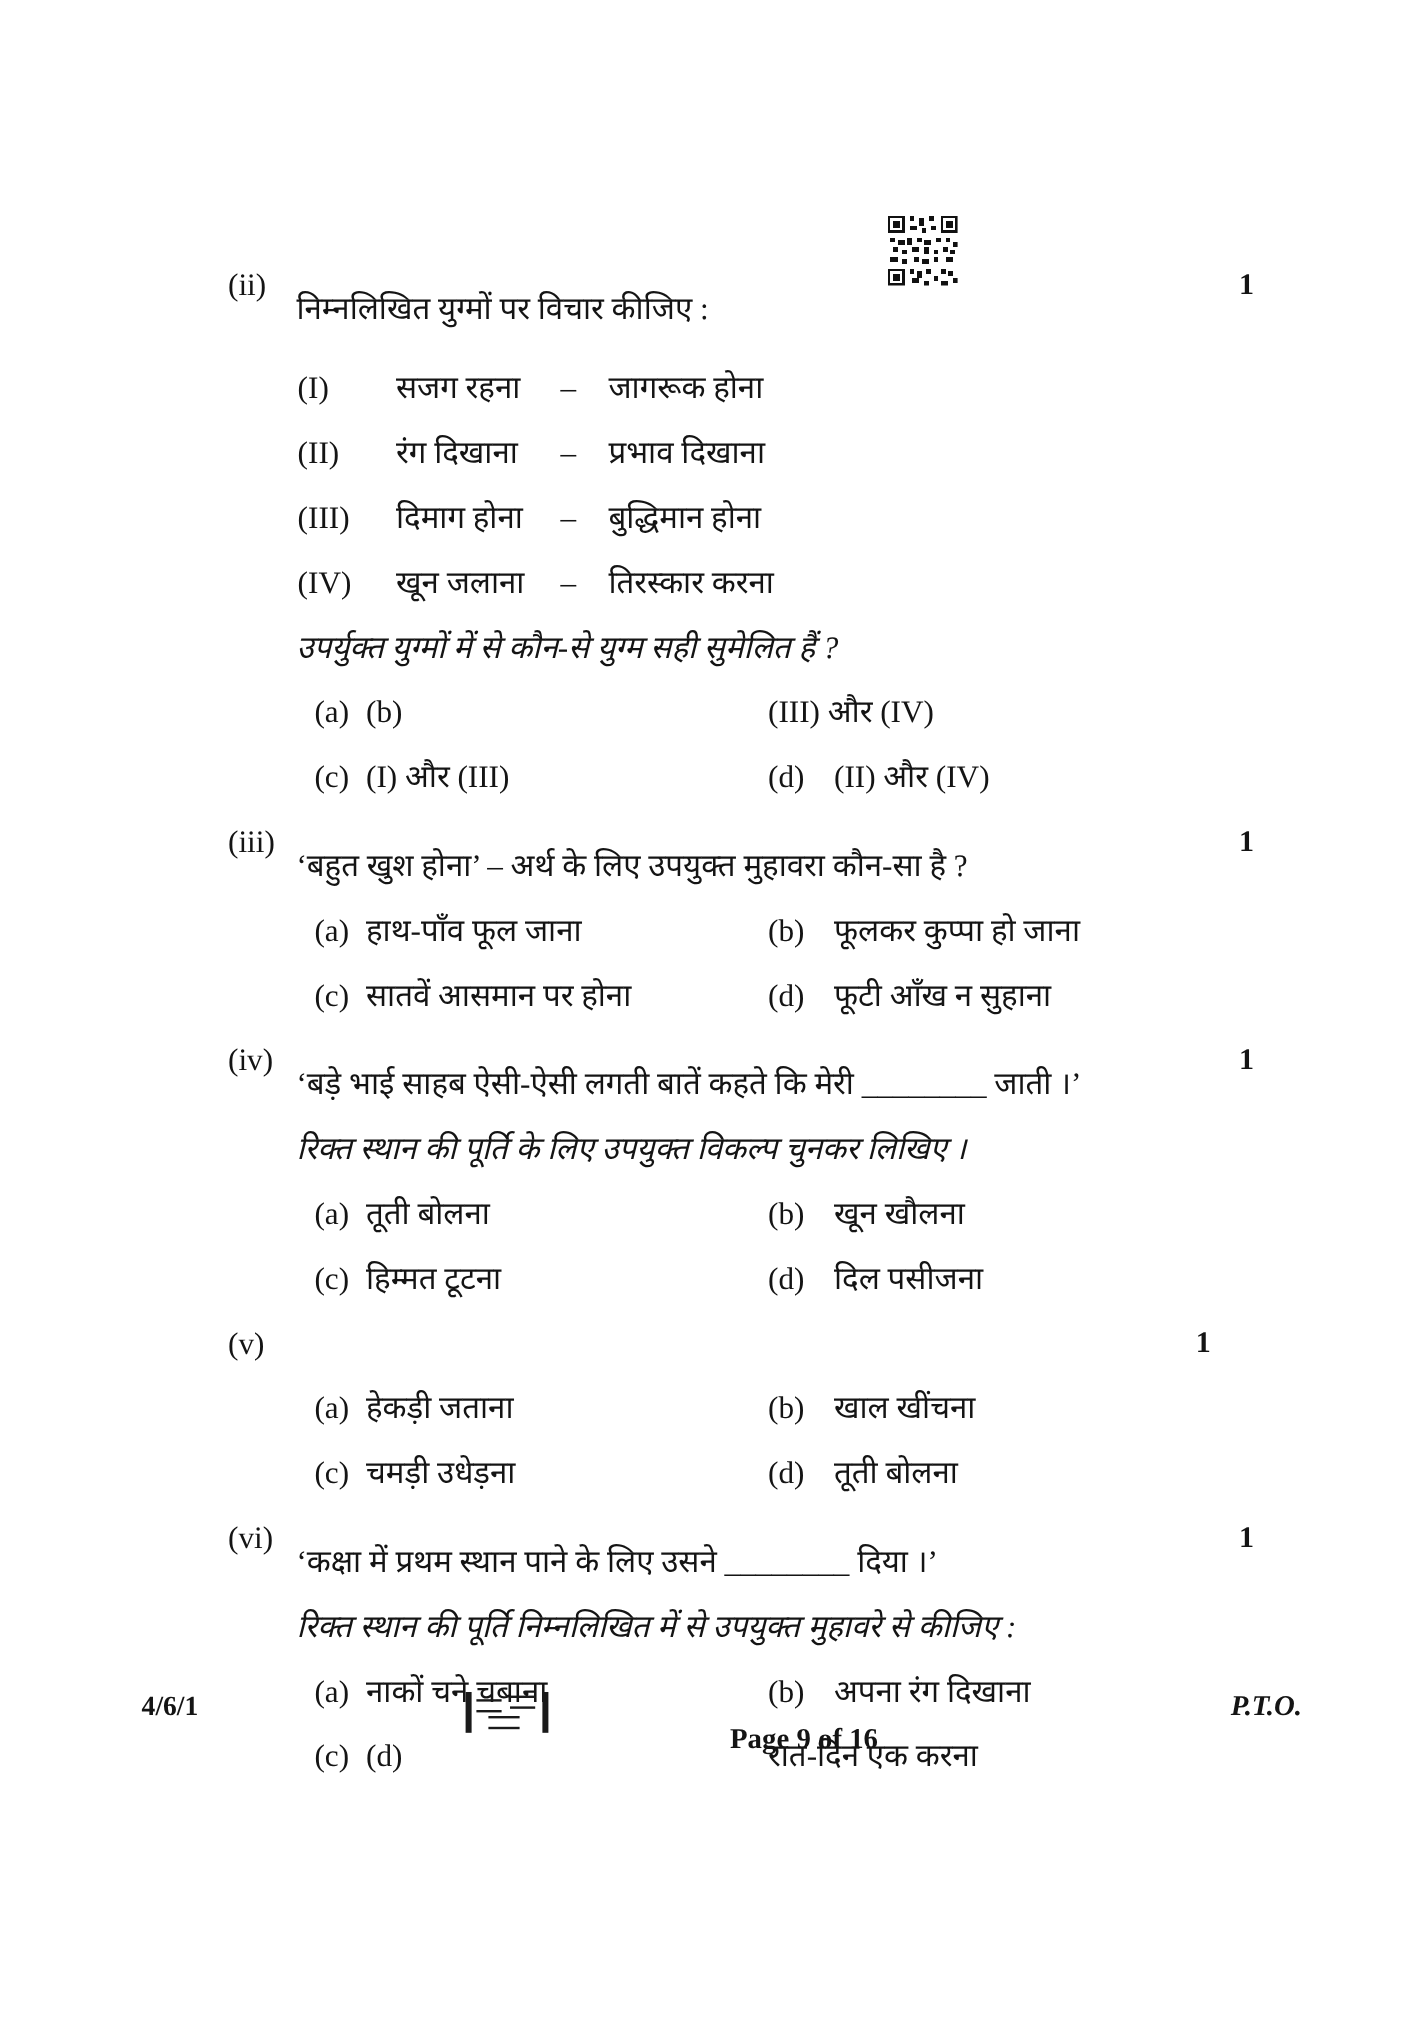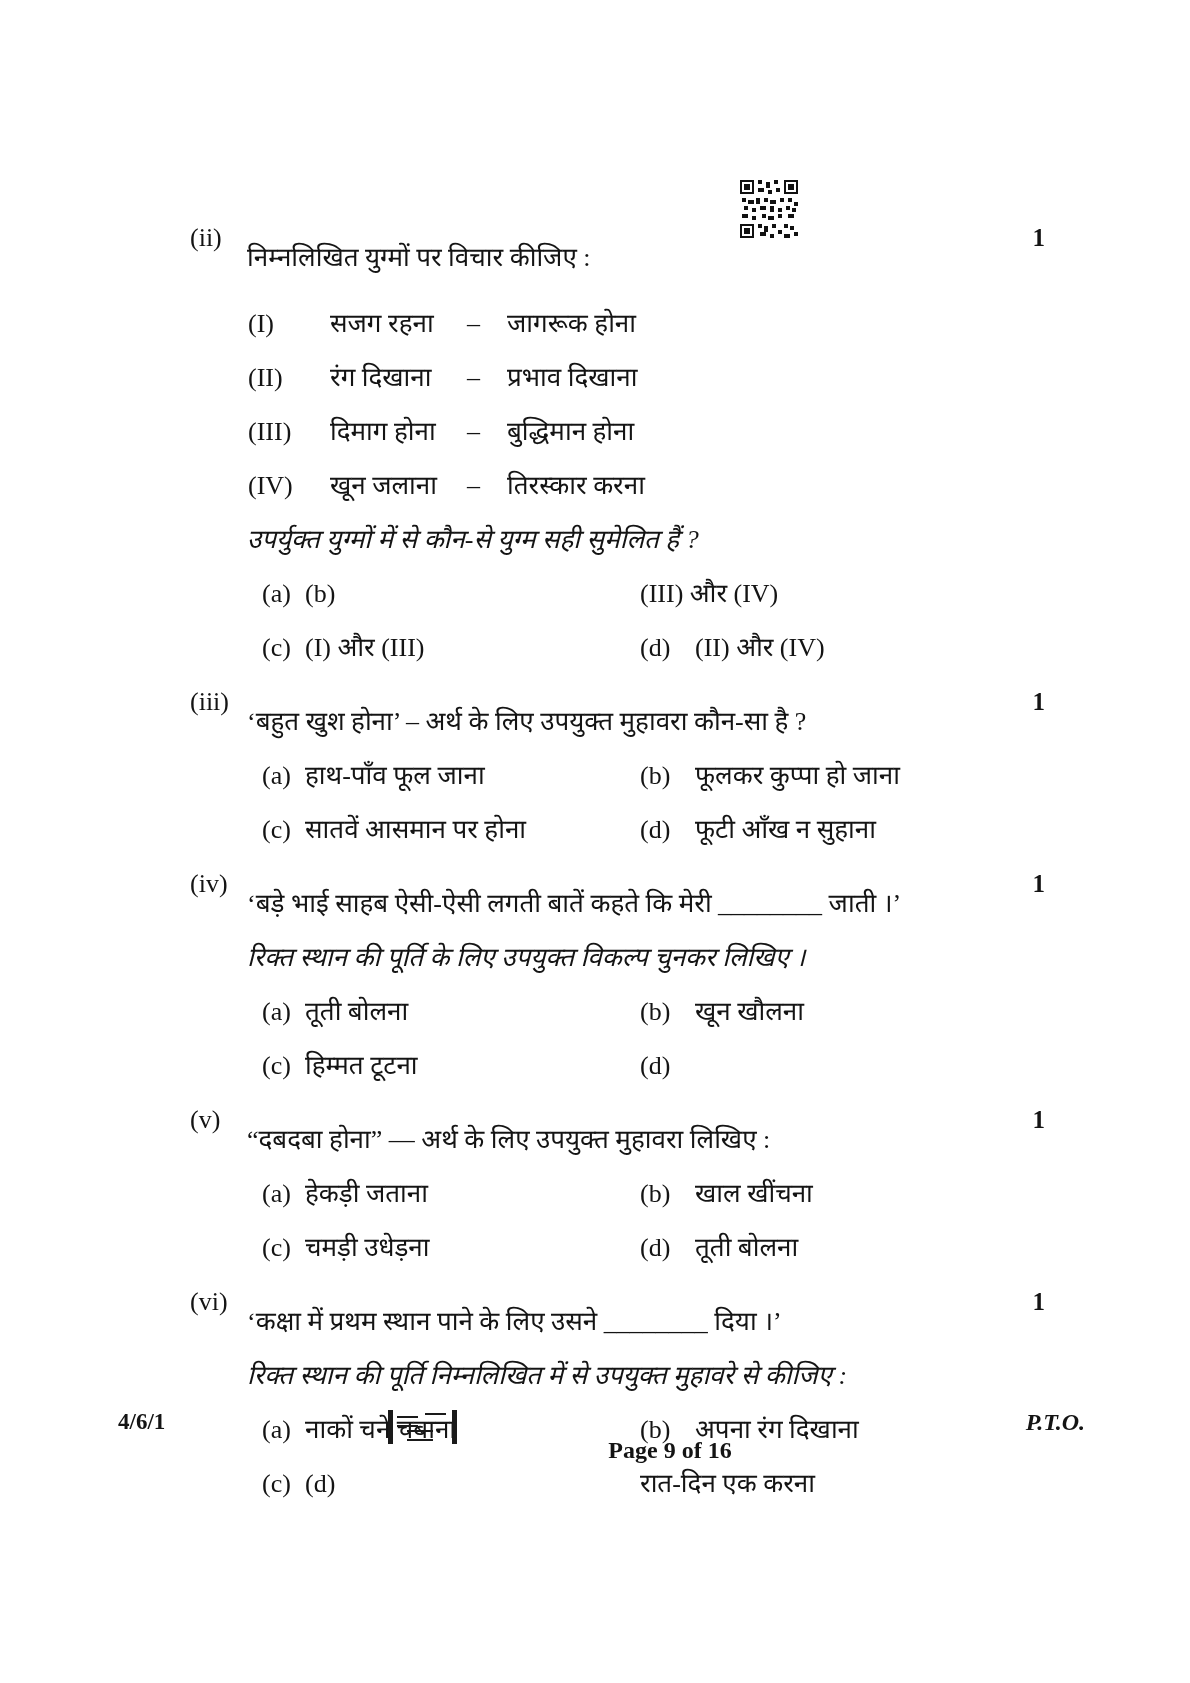--- a/index.html
+++ b/index.html
@@ -167,25 +167,25 @@
     <div class="row opt-row">
       <span>(a)</span>
       <span class="opt-text">तूती बोलना</span>
       <span>(b)</span>
       <span class="opt-text">खून खौलना</span>
     </div>
     <div class="row opt-row">
       <span>(c)</span>
       <span class="opt-text">हिम्मत टूटना</span>
       <span>(d)</span>
+      <span class="opt-text">दिल पसीजना</span>
     </div>
 
     <div class="row q-row">
       <span class="q-num">(v)</span>
-      <span class="q-text">“दबदबा होना” — अर्थ के लिए उपयुक्त मुहावरा लिखिए :</span>
       <span class="q-marks">1</span>
     </div>
     <div class="row opt-row">
       <span>(a)</span>
       <span class="opt-text">हेकड़ी जताना</span>
       <span>(b)</span>
       <span class="opt-text">खाल खींचना</span>
     </div>
     <div class="row opt-row">
       <span>(c)</span>

